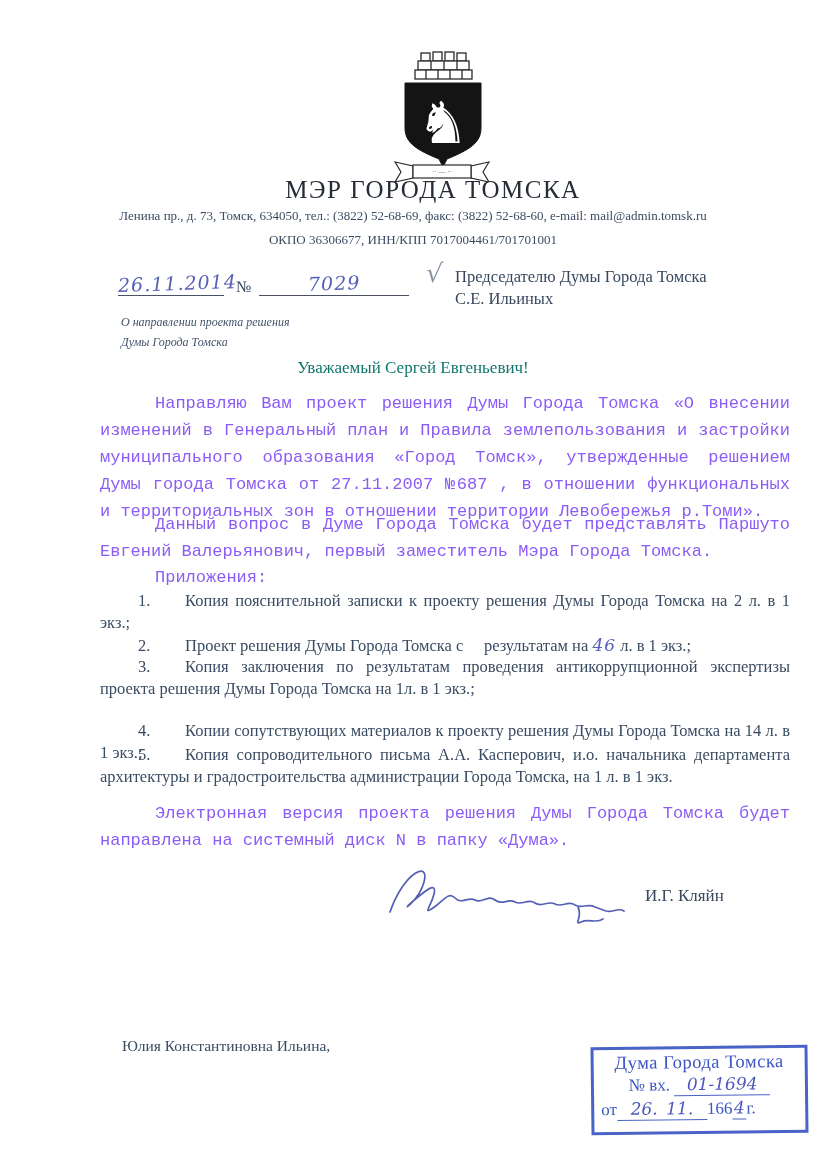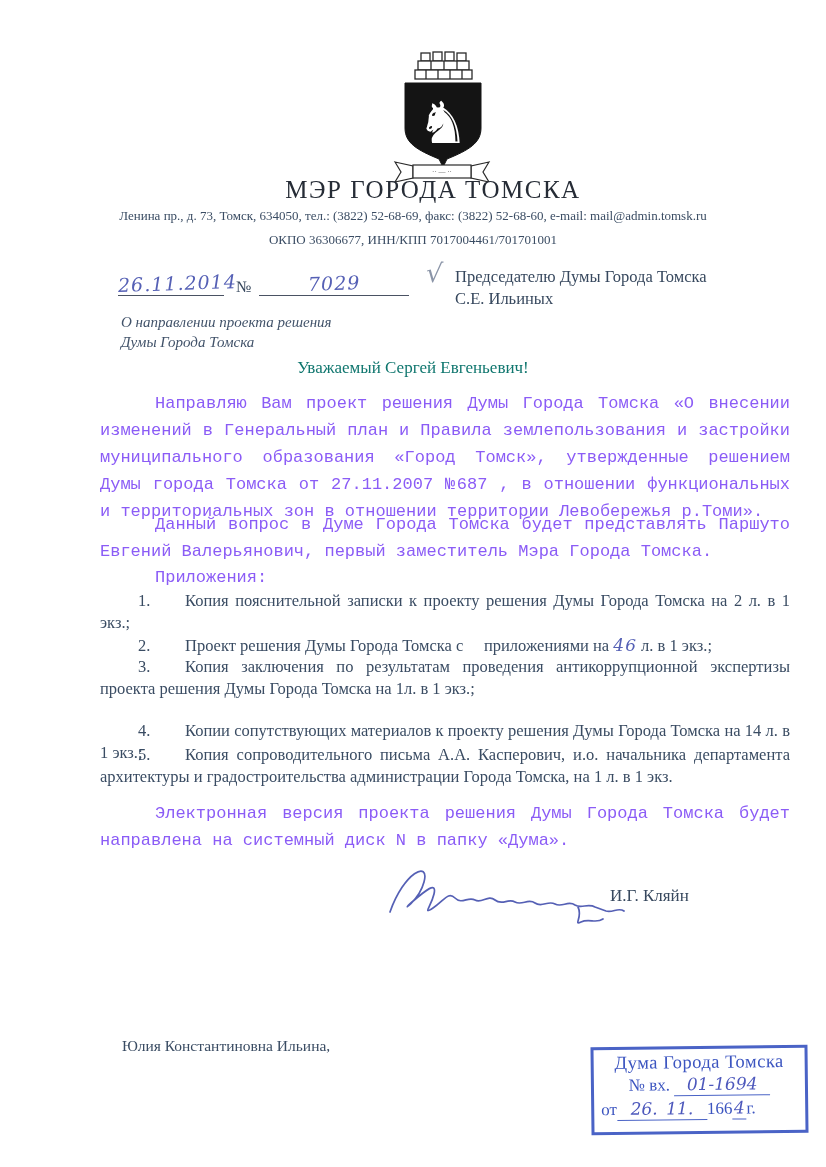--- a/index.html
+++ b/index.html
@@ -18,35 +18,35 @@
   .ref-row{top:272px;left:118px;height:32px;}
   .date-slot{display:inline-block;width:106px;border-bottom:1.2px solid #4a5263;
              text-align:center;vertical-align:bottom;padding-bottom:1px;}
   .no-sign{font-size:16px;color:#37485e;margin:0 8px 0 12px;vertical-align:bottom;}
   .num-slot{display:inline-block;width:150px;border-bottom:1.2px solid #4a5263;
             text-align:center;vertical-align:bottom;padding-bottom:1px;}
   .hand{font-family:"DejaVu Serif", serif;font-style:italic;color:#5560b5;}
   .hand-big{font-size:19px;letter-spacing:1px;display:inline-block;transform:rotate(-2deg);}
   .checkmark{top:258px;left:426px;font-size:26px;color:#8b95a8;transform:rotate(4deg);
              font-family:"DejaVu Sans", sans-serif;}
-  .subject{top:312px;left:121px;font-size:15px;font-style:italic;color:#42536a;line-height:20px;}
+  .subject{top:312px;left:121px;font-size:12px;font-style:italic;color:#42536a;line-height:20px;}
   .addressee{top:266px;left:455px;font-size:16.5px;color:#37485e;line-height:22px;}
 
   
   .salutation{top:358px;font-size:17px;color:#0f766e;}
   .para{left:100px;width:690px;font-size:17px;line-height:27px;text-align:justify;color:#8b5cf6;font-family:Liberation Mono, monospace;}
   .indent{text-indent:55px;}
   .att{left:100px;width:690px;font-size:16.5px;line-height:22px;text-align:justify;
        text-indent:38px;color:#3a4c63;}
   .att-num{display:inline-block;min-width:47px;text-indent:0;}
   .hand-inline{font-size:17px;letter-spacing:1px;}
 
   
   .sig-svg{top:854px;left:382px;}
-  .sig-name{top:886px;left:610px;font-size:17px;color:#37485e;}
+  .sig-name{top:886px;left:645px;font-size:17px;color:#37485e;}
 
   
   .footer-contact{top:1036px;left:122px;font-size:15.5px;line-height:20px;color:#3a4c63;}
 
   
   .stamp{top:1046px;left:591px;width:211px;height:82px;border:3px solid #4a63c6;
          transform:rotate(-0.7deg);color:#3c55c0;}
   .stamp-title{font-size:18.5px;text-align:center;margin-top:3px;letter-spacing:0.5px;}
   .stamp-row{font-size:17px;text-align:center;margin-top:1px;}
   .stamp-row3{font-size:17px;margin-top:2px;padding:0 7px;text-align:left;}
@@ -116,21 +116,21 @@
 <div class="abs para indent" style="top:390px;">Направляю Вам проект решения Думы Города Томска «О внесении изменений в Генеральный план и Правила землепользования и застройки  муниципального образования «Город Томск», утвержденные решением Думы города Томска от 27.11.2007 №687 , в отношении функциональных и территориальных зон в отношении территории Левобережья р.Томи».</div>
 
 <div class="abs para indent" style="top:511px;">Данный вопрос в Думе Города Томска будет представлять Паршуто Евгений Валерьянович, первый заместитель Мэра Города Томска.</div>
 
 <div class="abs para indent" style="top:567px;line-height:22px;">Приложения:</div>
 
 <div class="abs att" style="top:590px;">
   <span class="att-num">1.</span><span>Копия пояснительной записки к проекту решения Думы Города Томска на 2 л. в 1 экз.;</span>
 </div>
 <div class="abs att" style="top:634px;">
-  <span class="att-num">2.</span><span>Проект решения Думы Города Томска с   приложениями на </span><span class="hand hand-inline">46</span><span> л. в 1 экз.;</span>
+  <span class="att-num">2.</span><span>Проект решения Думы Города Томска с   результатам на </span><span class="hand hand-inline">46</span><span> л. в 1 экз.;</span>
 </div>
 <div class="abs att" style="top:656px;">
   <span class="att-num">3.</span><span>Копия заключения по результатам проведения антикоррупционной экспертизы проекта решения Думы Города Томска на 1л. в 1 экз.;</span>
 </div>
 <div class="abs att" style="top:720px;">
   <span class="att-num">4.</span><span>Копии сопутствующих материалов к проекту решения Думы Города Томска на 14 л. в 1 экз.;</span>
 </div>
 <div class="abs att" style="top:744px;">
   <span class="att-num">5.</span><span>Копия сопроводительного письма А.А. Касперович, и.о. начальника департамента архитектуры и градостроительства администрации Города Томска, на 1 л. в 1 экз.</span>
 </div>

